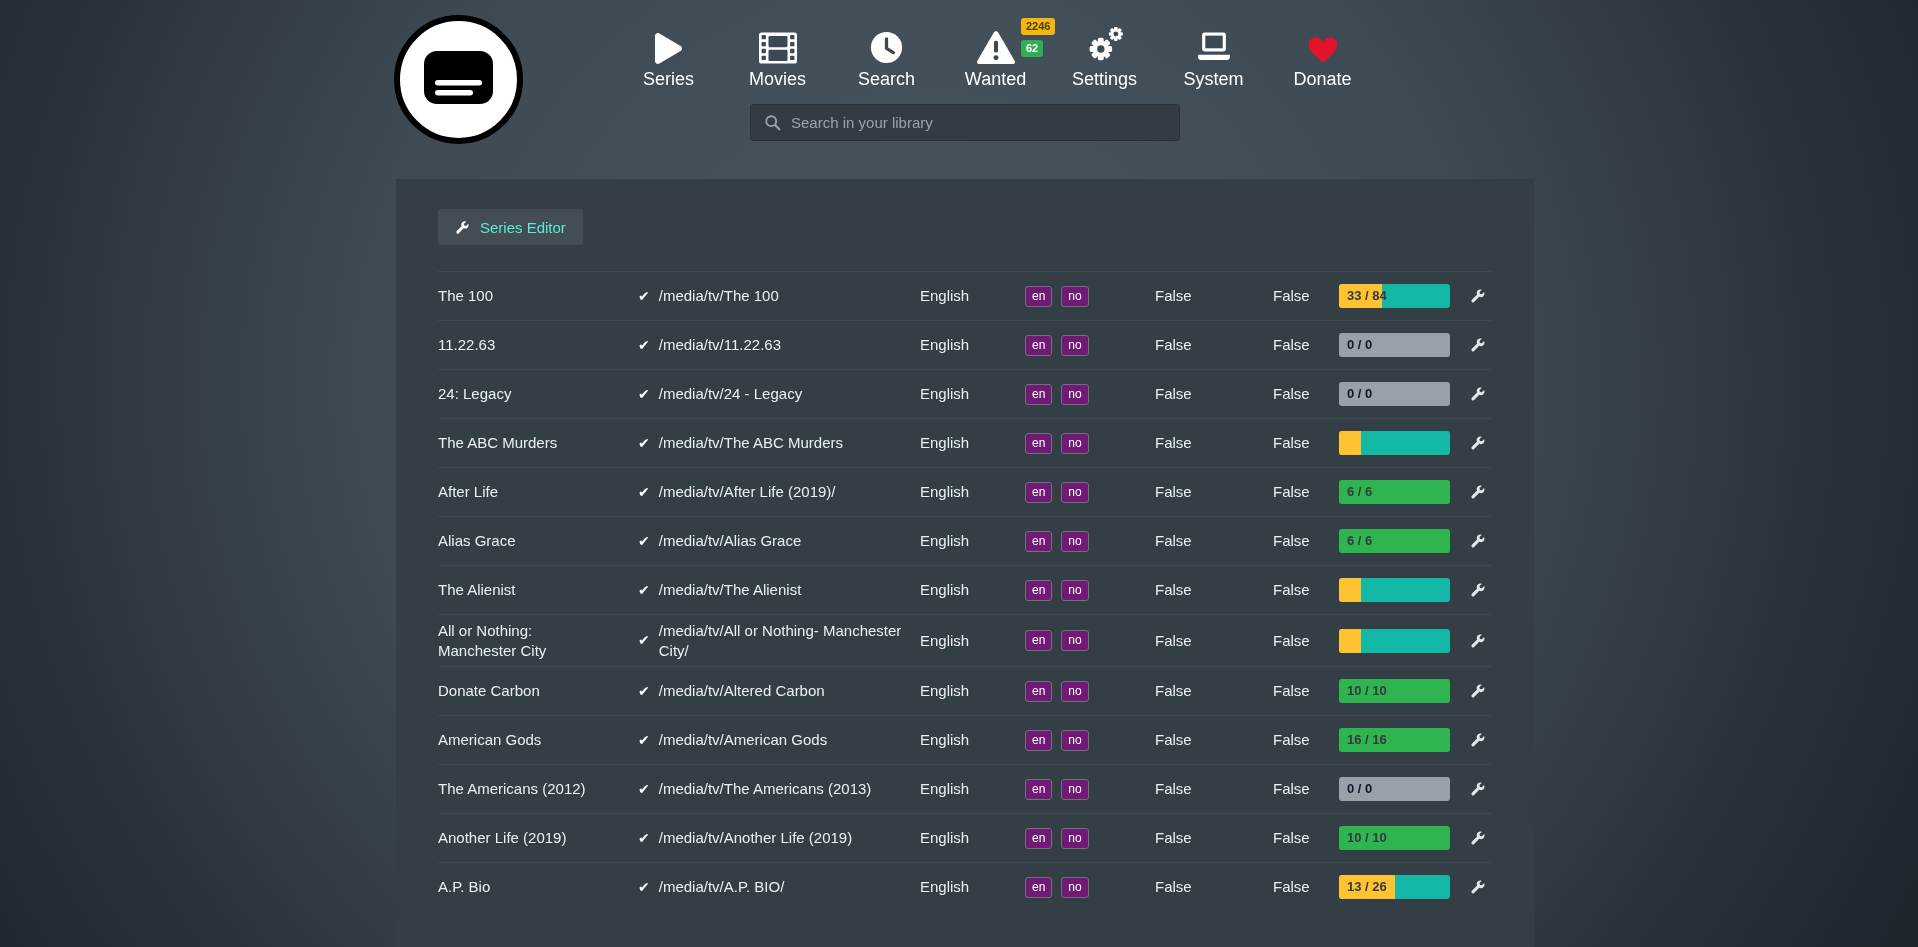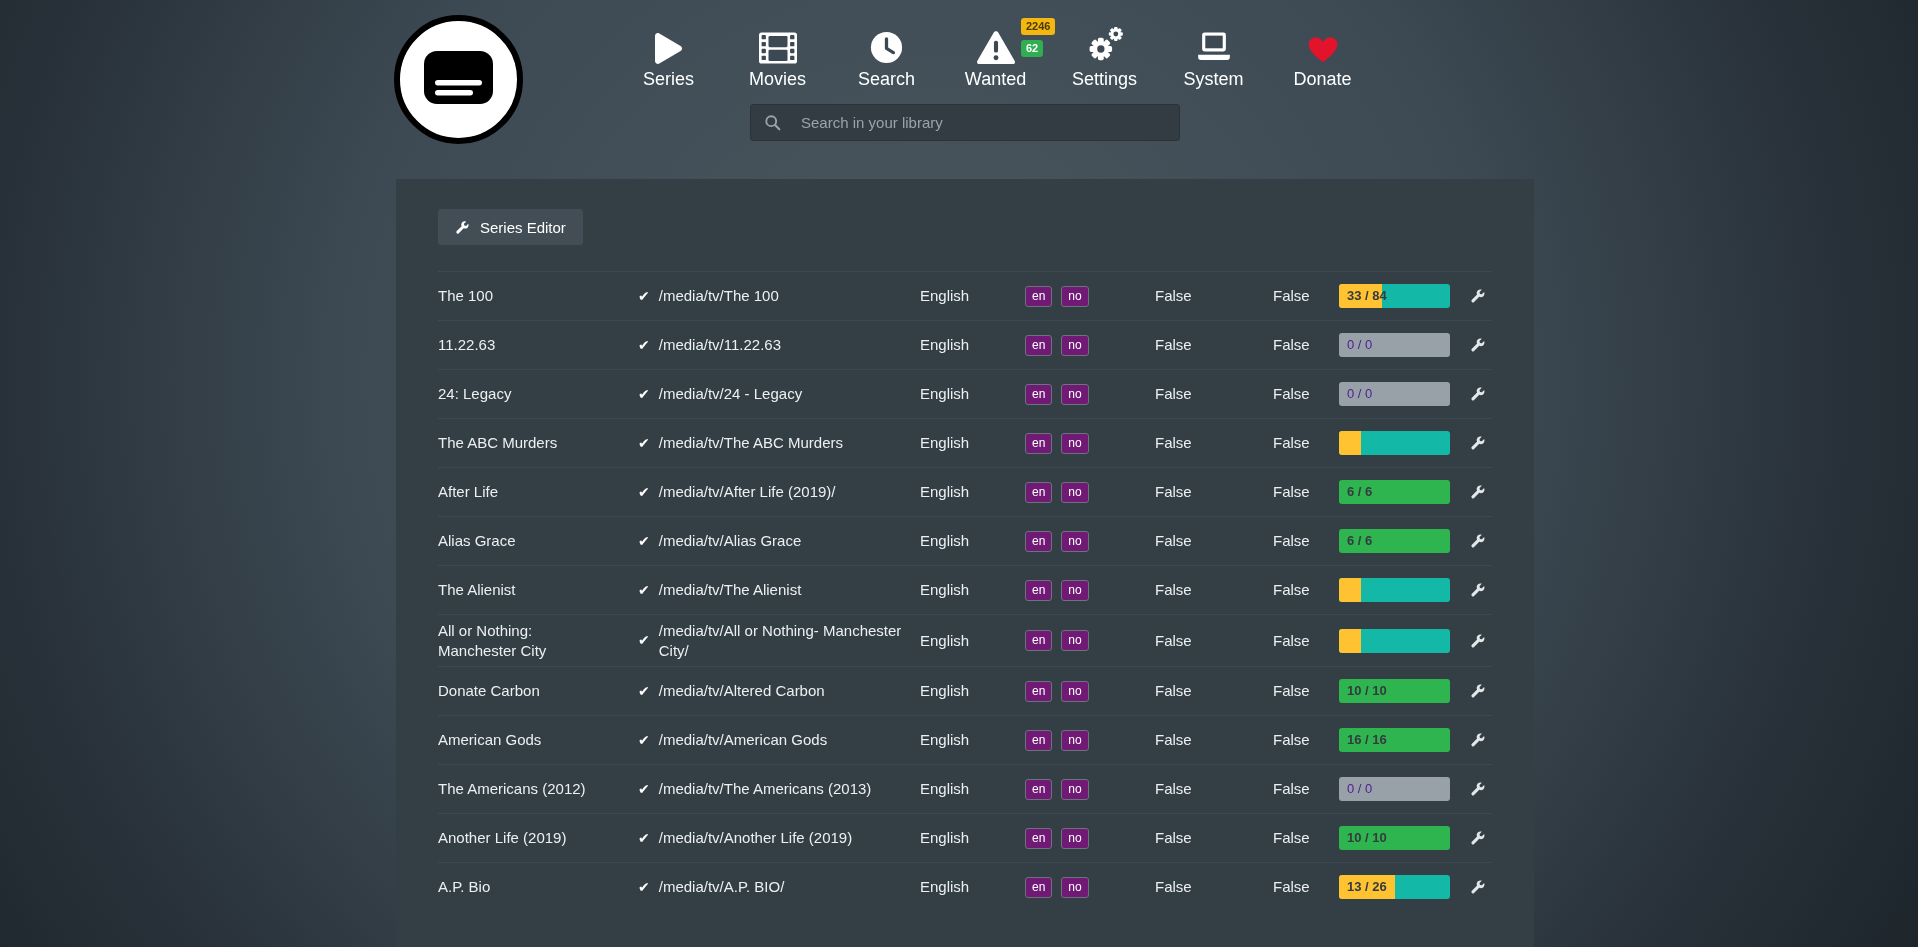--- a/index.html
+++ b/index.html
@@ -22,29 +22,29 @@
   .nav-label { font-size:18px; margin-top:5px; color:#fff; }
   .nav-badges { position:absolute; left:80px; top:0; display:flex; flex-direction:column; gap:5px; align-items:flex-start; }
   .badge { border-radius:3px; font-size:11px; font-weight:bold; padding:3px 5px; line-height:1; }
   .badge-yellow { background:#f3b710; color:#4a3b06; }
   .badge-green  { background:#2fae52; color:#ffffff; }
 
   .search { position:absolute; left:750px; top:104px; width:430px; height:37px;
             background:#343c43; border:1px solid #2b3339; border-radius:3px;
             display:flex; align-items:center; padding:0 13px; }
   .search input { flex:1; background:transparent; border:none; outline:none;
-                  color:#d4dade; font-size:15px; margin-left:20px; }
+                  color:#d4dade; font-size:15px; margin-left:10px; }
   .search input::placeholder { color:#99a3aa; }
 
   
   .panel { position:absolute; left:396px; top:179px; width:1138px; height:768px;
            background:#333e45; padding:30px 42px 0 42px; overflow:hidden; }
 
   .editor-btn { display:inline-flex; align-items:center; gap:10px;
-                background:#424d55; color:#ffffff; font-size:15px; height:36px;
+                background:#424d55; color:#5eead4; font-size:15px; height:36px;
                 padding:0 17px; border:none; border-radius:3px; cursor:pointer; }
 
   .table { margin-top:26px; }
   .thead, .trow { display:grid;
                   grid-template-columns:200px 282px 105px 130px 118px 66px 131px 1fr;
                   align-items:center; }
   .thead { color:#fff; font-weight:bold; font-size:15px; padding:6px 0 16px 0; }
   .thead .hcell { padding-right:20px; line-height:1.25; }
   .trow { min-height:49px; border-top:1px solid #3d4850; font-size:15px; color:#edf0f2; padding:6px 0; }
   .cell { padding-right:12px; line-height:1.3; }
@@ -58,21 +58,21 @@
 
   .progress { position:relative; width:111px; height:24px; border-radius:3px;
               background:#14b8a6; overflow:hidden; }
   .progress-fill { height:100%; }
   .state-warning .progress-fill { background:#ffc230; }
   .state-success .progress-fill { background:#2eb550; }
   .state-empty   { background:#99a1a8; }
   .state-empty .progress-fill { background:transparent; }
   .progress-label { position:absolute; left:8px; top:0; line-height:24px;
                     font-weight:bold; font-size:13px; color:#343b41; white-space:nowrap; }
-  .state-empty .progress-label { color:#4c1d95; font-weight:normal; }
+  .state-empty .progress-label { color:#0f172a; font-weight:bold; }
 
   .cell-actions { justify-self:end; padding-right:7px; color:#e2e7ea; cursor:pointer;
                   display:flex; align-items:center; }
 </style>
 </head>
 <body>
 
 <div class="logo">
   <svg width="131" height="131" viewBox="0 0 131 131">
     <circle cx="65.5" cy="65.5" r="61.5" fill="#ffffff" stroke="#000000" stroke-width="6"></circle>

